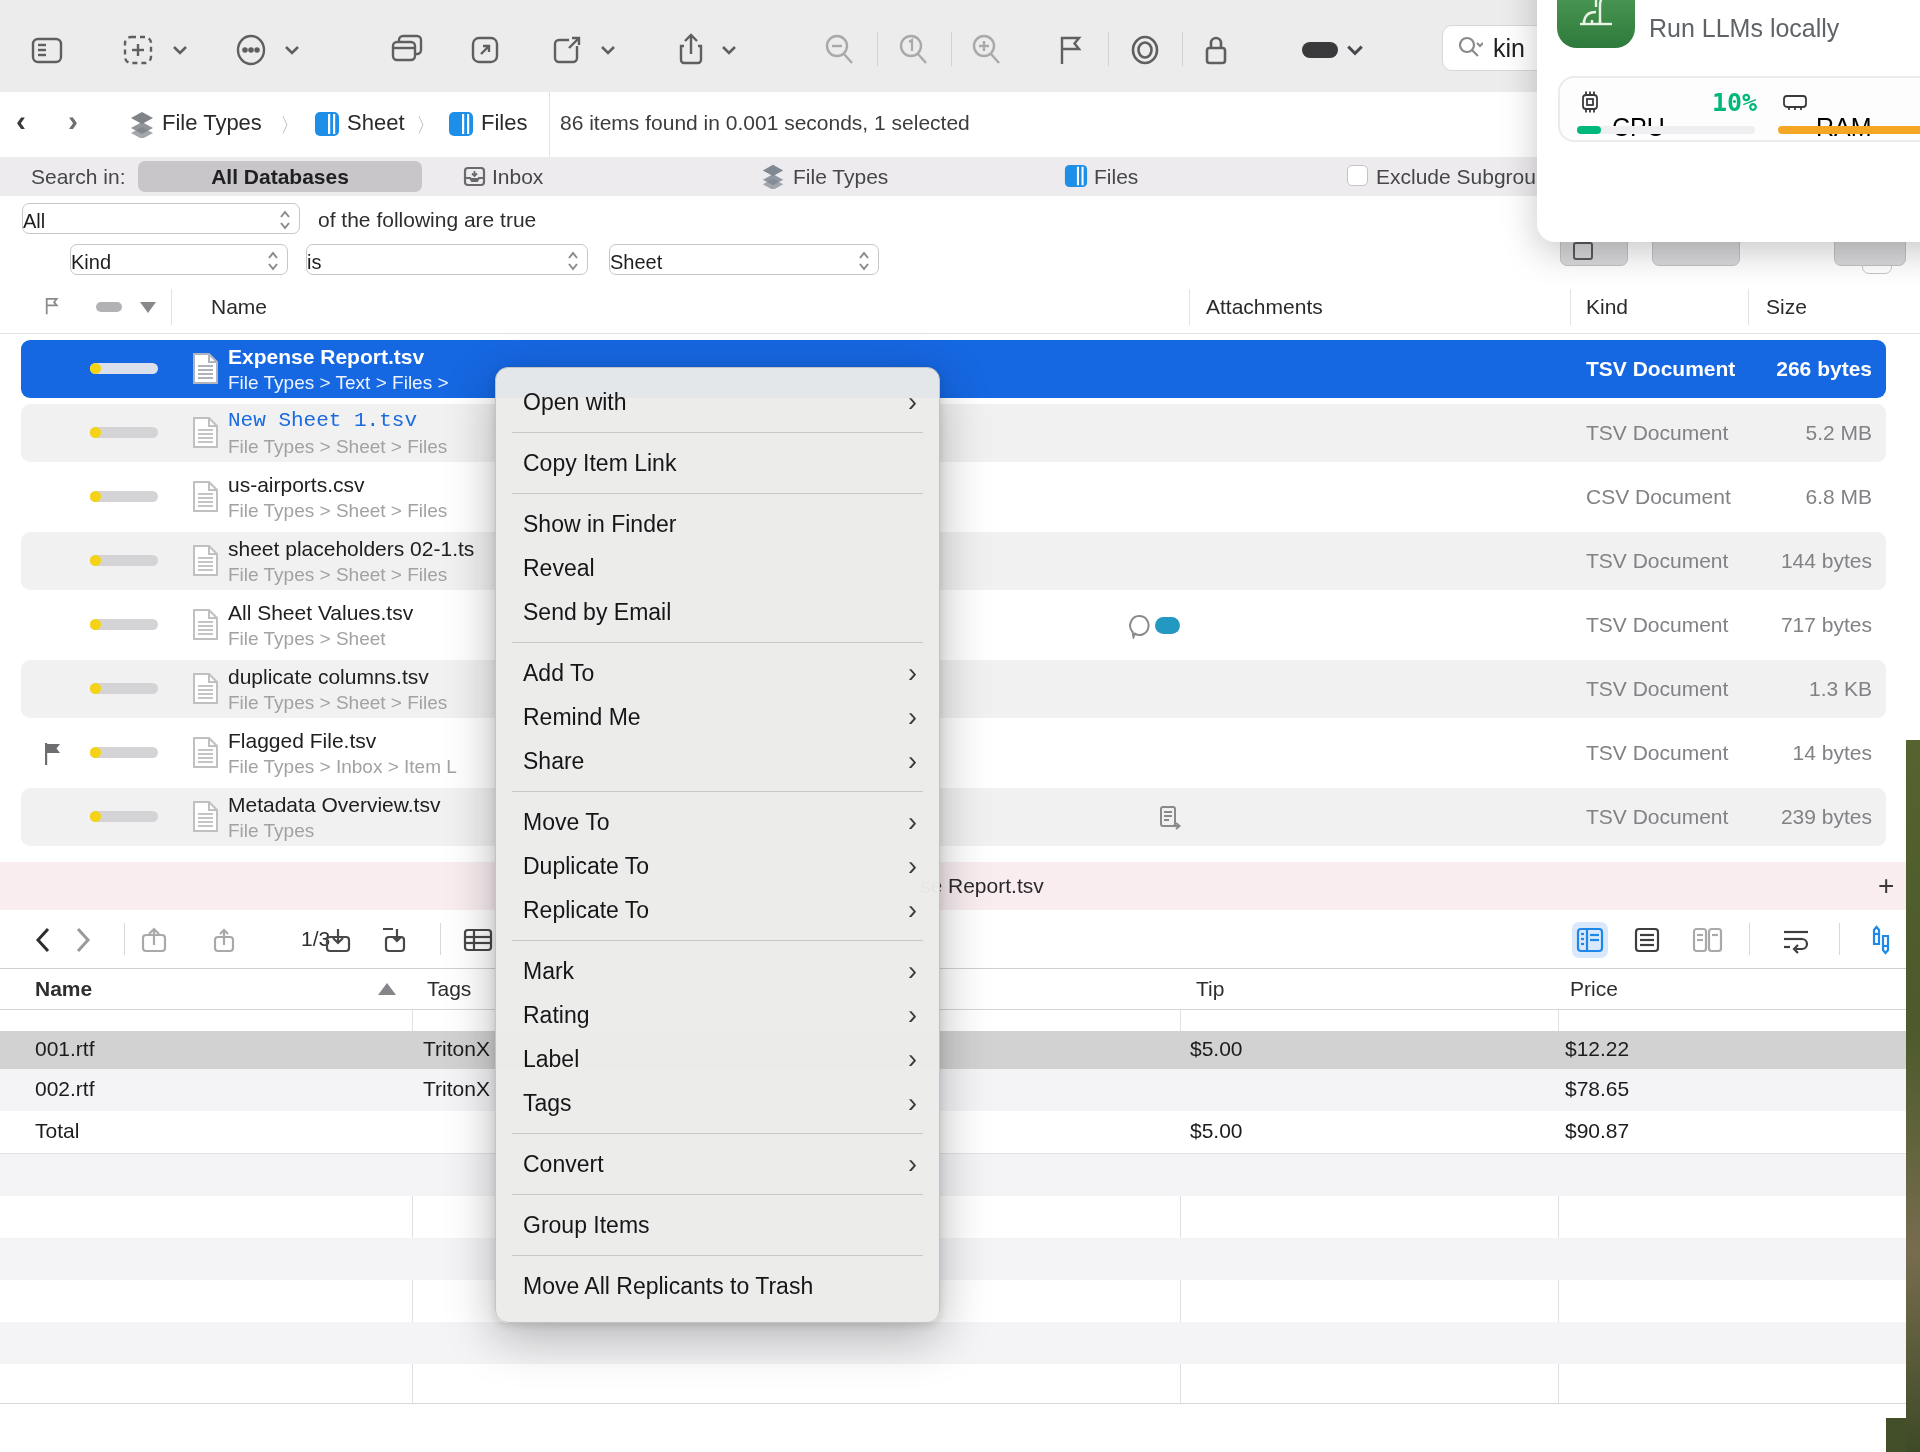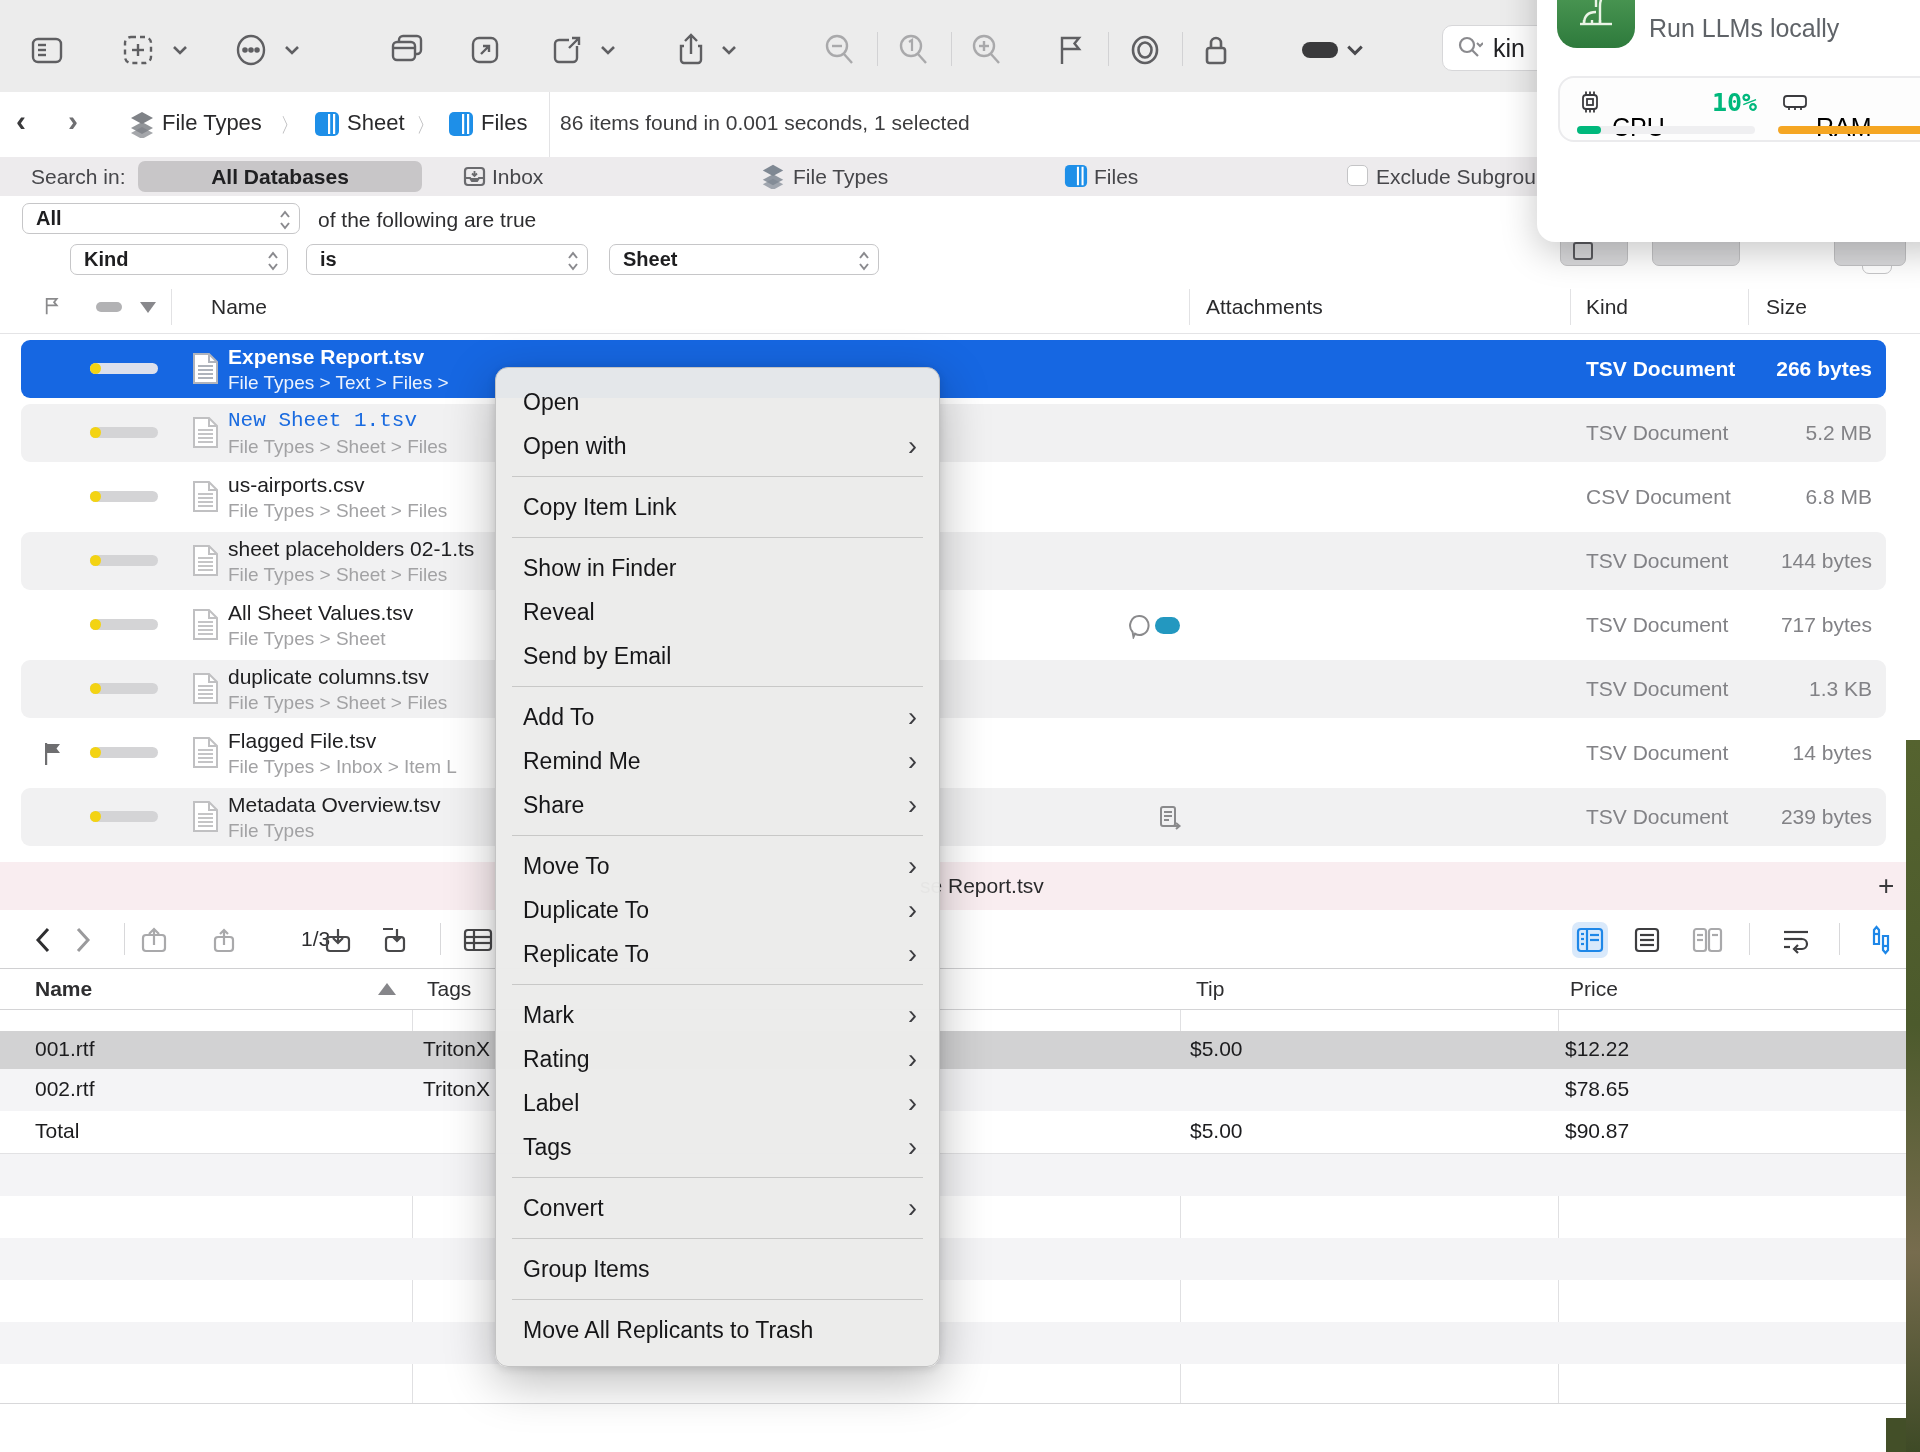--- a/index.html
+++ b/index.html
@@ -20,21 +20,21 @@
   .navchev{font-size:30px;color:#3a3a3c;font-weight:bold;}
   #crumbdiv{position:absolute;left:549px;top:0px;width:1px;height:65px;background:#e3e3e5;}
   #status{position:absolute;left:560px;top:19px;font-size:21px;color:#3c3c3e;}
   
   #scoperow{left:0;top:157px;width:1920px;height:39px;background:#edebed;border-bottom:1px solid #dcdcde;}
   .scopelabel{font-size:21px;color:#46464a;font-weight:500;}
   #scopepill{position:absolute;left:138px;top:4px;width:284px;height:31px;background:#c8c6c8;border-radius:7px;display:flex;align-items:center;justify-content:center;font-size:21px;font-weight:700;color:#202022;}
   .checkbox{position:absolute;width:19px;height:19px;background:#fff;border:1px solid #c4c4c6;border-radius:5px;}
   
   #filters{left:0;top:196px;width:1920px;height:85px;background:#fff;border-bottom:1px solid #dedee0;}
-  .select{position:absolute;height:31px;background:#fff;border:1px solid #c6c6c8;border-radius:7px;box-sizing:border-box;display:flex;align-items:center;padding-left:13px;font-size:20px;color:#1e1e20;font-weight:bold;}
+  .select{position:absolute;height:31px;background:#fff;border:1px solid #c6c6c8;border-radius:7px;box-sizing:border-box;display:flex;align-items:flex-end;font-size:20px;color:#1e1e20;}
   .stepper{position:absolute;right:7px;top:4px;color:#8a8a8e;}
   .plusbtn{position:absolute;left:1862px;width:30px;height:30px;border:1px solid #c6c6c8;border-radius:7px;background:#fff;display:flex;align-items:center;justify-content:center;font-size:23px;color:#424246;box-sizing:border-box;}
   .ftext{font-size:21px;color:#2e2e30;}
   
   #thead{left:0;top:281px;width:1920px;height:52px;background:#fff;border-bottom:1px solid #e4e4e6;}
   .hlabel{position:absolute;top:14px;font-size:21px;color:#2a2a2c;}
   .hsep{position:absolute;top:8px;width:1px;height:36px;background:#e2e2e4;}
   .pillglyph{position:absolute;width:26px;height:10px;border-radius:5px;background:#b2b2b4;}
   .tri-down{position:absolute;width:0;height:0;border-left:8px solid transparent;border-right:8px solid transparent;border-top:11px solid #88888c;}
   
@@ -699,23 +699,20 @@
     <div class="stripe" style="top:269px"></div>
     <div class="stripe" style="top:353px"></div>
   </div>
 
   <div id="bfooter" class="abs"></div>
   <div id="greencorner" class="abs"></div>
   <div id="greenedge" class="abs"></div>
 
   <div id="ctxmenu" class="abs">
     <div class="mi">
-        <span>Open</span>
-      </div>
-    <div class="mi">
         <span>Open with</span>
         <span class="grow"></span>
         <span class="sub">›</span>
       </div>
     <div class="msep"></div>
     <div class="mi">
         <span>Copy Item Link</span>
       </div>
     <div class="msep"></div>
     <div class="mi">

